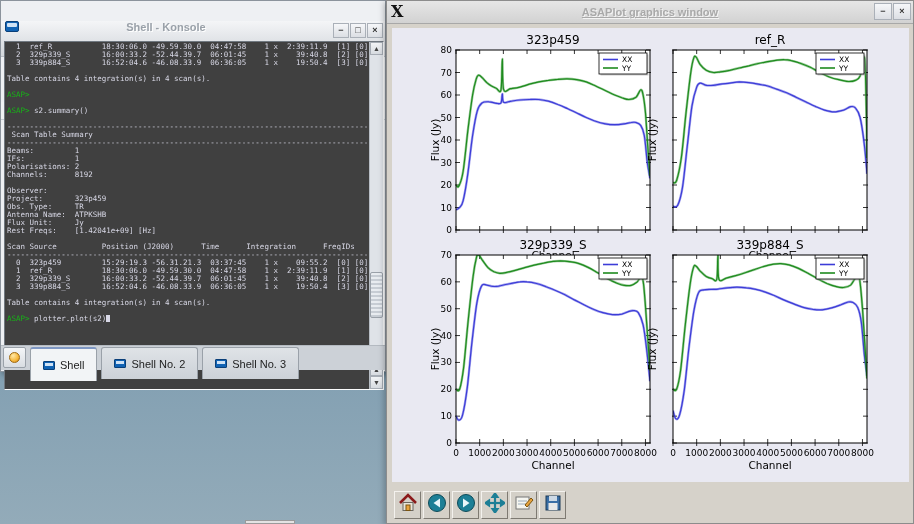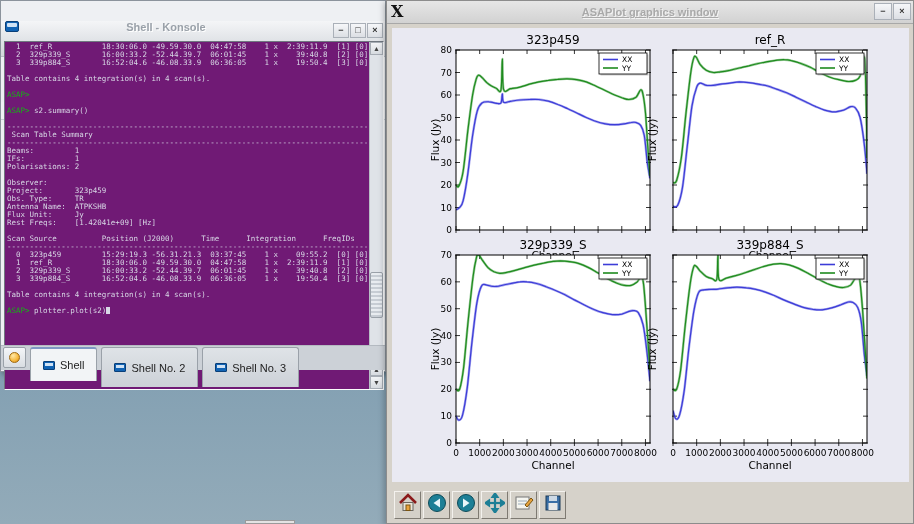--- a/index.html
+++ b/index.html
@@ -22,42 +22,42 @@
              color:#9aa1a9; text-shadow:1px 1px 0 #ffffff; }
   .winbtns { position:absolute; right:2px; top:2px; display:flex; gap:1px; }
   .wbtn { width:16px; height:15px; background:linear-gradient(to bottom,#f6f7f9,#dcdfe4);
           border:1px solid #aab0b8; font-size:9px; line-height:13px; text-align:center;
           color:#333; font-weight:bold; }
   #konsole .menubar { height:18px; background:#f0f2f4; border-bottom:1px solid #c9ced4;
           display:flex; align-items:center; padding-left:4px;margin-top:45px; }
   .menu-item { font-size:11px; color:#1a1a1a; padding:1px 6px; }
   #term-frame { position:absolute; left:3px; top:40px; width:380px; height:349px;
           border-top:1px solid #707880; border-left:1px solid #707880;
-          border-right:1px solid #fbfcfd; border-bottom:1px solid #fbfcfd; background:#701a75; }
+          border-right:1px solid #fbfcfd; border-bottom:1px solid #fbfcfd; background:#404040; }
   #term-text { position:absolute; left:2px; top:1px; right:15px; bottom:1px; overflow:hidden;
           font-family:"DejaVu Sans Mono","Liberation Mono",monospace; font-size:7.5px;
           line-height:8px; color:#d8d8e6; }
   .tline { white-space:pre; }
   .tline .prompt { color:#18b018; }
   .cursor { display:inline-block; width:4px; height:7px; background:#d8d8e6; vertical-align:-1px; }
   #term-scroll { position:absolute; right:0; top:0; bottom:0; width:14px; background:#dfe3e8;
           border-left:1px solid #b8bec5; }
   .sb-btn { position:absolute; left:0; width:13px; height:13px;
           background:linear-gradient(to bottom,#f2f4f6,#d7dbe0); border:1px solid #a7adb5;
           font-size:7px; text-align:center; line-height:12px; color:#444; }
   #sb-slider { position:absolute; left:0; width:13px; top:230px; height:46px;
           background:repeating-linear-gradient(to bottom,#e8ecf0 0 2px,#c7cdd4 2px 4px);
           border:1px solid #9aa1a9; border-radius:2px; }
   #konsole .tabbar { position:absolute; left:0; right:0; top:344px; height:25px; background:#ccd1d7;
           border-top:1px solid #b4bac1; display:flex; align-items:flex-start; padding:1px 0 0 2px; }
   .newtab-btn { width:23px; height:21px; background:linear-gradient(to bottom,#f4f6f8,#d9dde2);
           border:1px solid #9aa1a9; border-radius:2px; display:flex; align-items:center; justify-content:center; }
   .orb { width:11px; height:11px; border-radius:50%;
           background:radial-gradient(circle at 35% 30%,#ffe9a8,#f6b73c 60%,#c87f10); border:1px solid #a06a10; }
-  .tab { height:40px; margin-left:4px; display:flex; align-items:center; gap:5px; padding:0 12px;
+  .tab { height:32px; margin-left:4px; display:flex; align-items:center; gap:5px; padding:0 12px;
           border:1px solid #9aa1a9; border-bottom:none; border-radius:3px 3px 0 0;
           background:linear-gradient(to bottom,#dfe3e7,#ccd1d7); font-size:11px; color:#222; }
   .tab.active { background:#f2f4f6; height:34px; border-top:2px solid #7e97c3; }
   .tab-icon { width:12px; height:9px; background:#1163b4; border:1px solid #0a3f78; border-radius:1px; position:relative; }
   .tab-icon:before { content:""; position:absolute; left:1px; top:1px; right:1px; height:3px; background:#cfe2f5; }
 
   
   #plotwin { left:386px; top:0; width:528px; height:524px; background:#d6d2ca;
           border:1px solid #8c8c8c; box-shadow:-2px 2px 6px rgba(0,0,0,.25); }
   #plotwin .titlebar { position:relative; height:23px;
@@ -111,20 +111,21 @@
           <div class="tline"><span class="prompt">ASAP&gt;</span> </div>
           <div class="tline"> </div>
           <div class="tline"><span class="prompt">ASAP&gt;</span> s2.summary()</div>
           <div class="tline"> </div>
           <div class="tline">--------------------------------------------------------------------------------</div>
           <div class="tline"> Scan Table Summary</div>
           <div class="tline">--------------------------------------------------------------------------------</div>
           <div class="tline">Beams:         1</div>
           <div class="tline">IFs:           1</div>
           <div class="tline">Polarisations: 2</div>
+          <div class="tline">Channels:      8192</div>
           <div class="tline"> </div>
           <div class="tline">Observer:</div>
           <div class="tline">Project:       323p459</div>
           <div class="tline">Obs. Type:     TR</div>
           <div class="tline">Antenna Name:  ATPKSHB</div>
           <div class="tline">Flux Unit:     Jy</div>
           <div class="tline">Rest Freqs:    [1.42041e+09] [Hz]</div>
           <div class="tline"> </div>
           <div class="tline">Scan Source          Position (J2000)      Time      Integration      FreqIDs</div>
           <div class="tline">--------------------------------------------------------------------------------</div>

